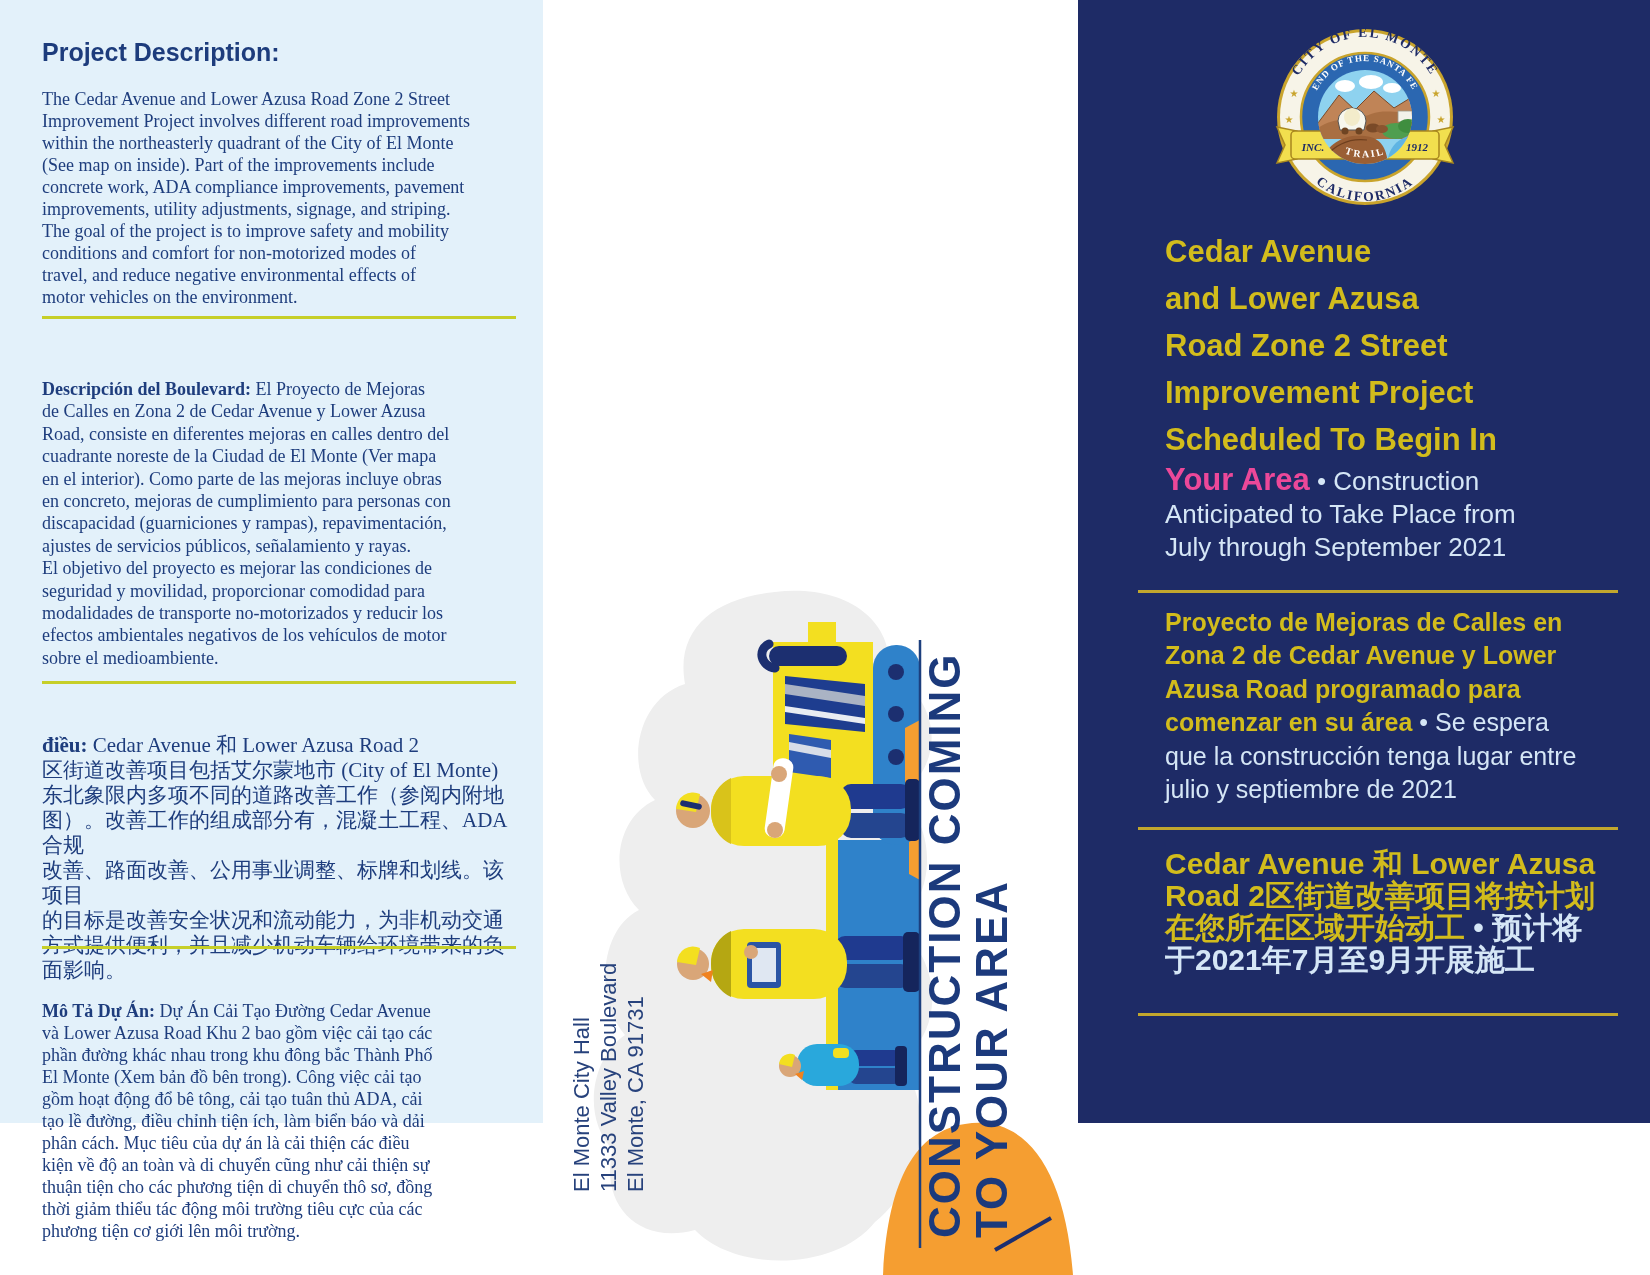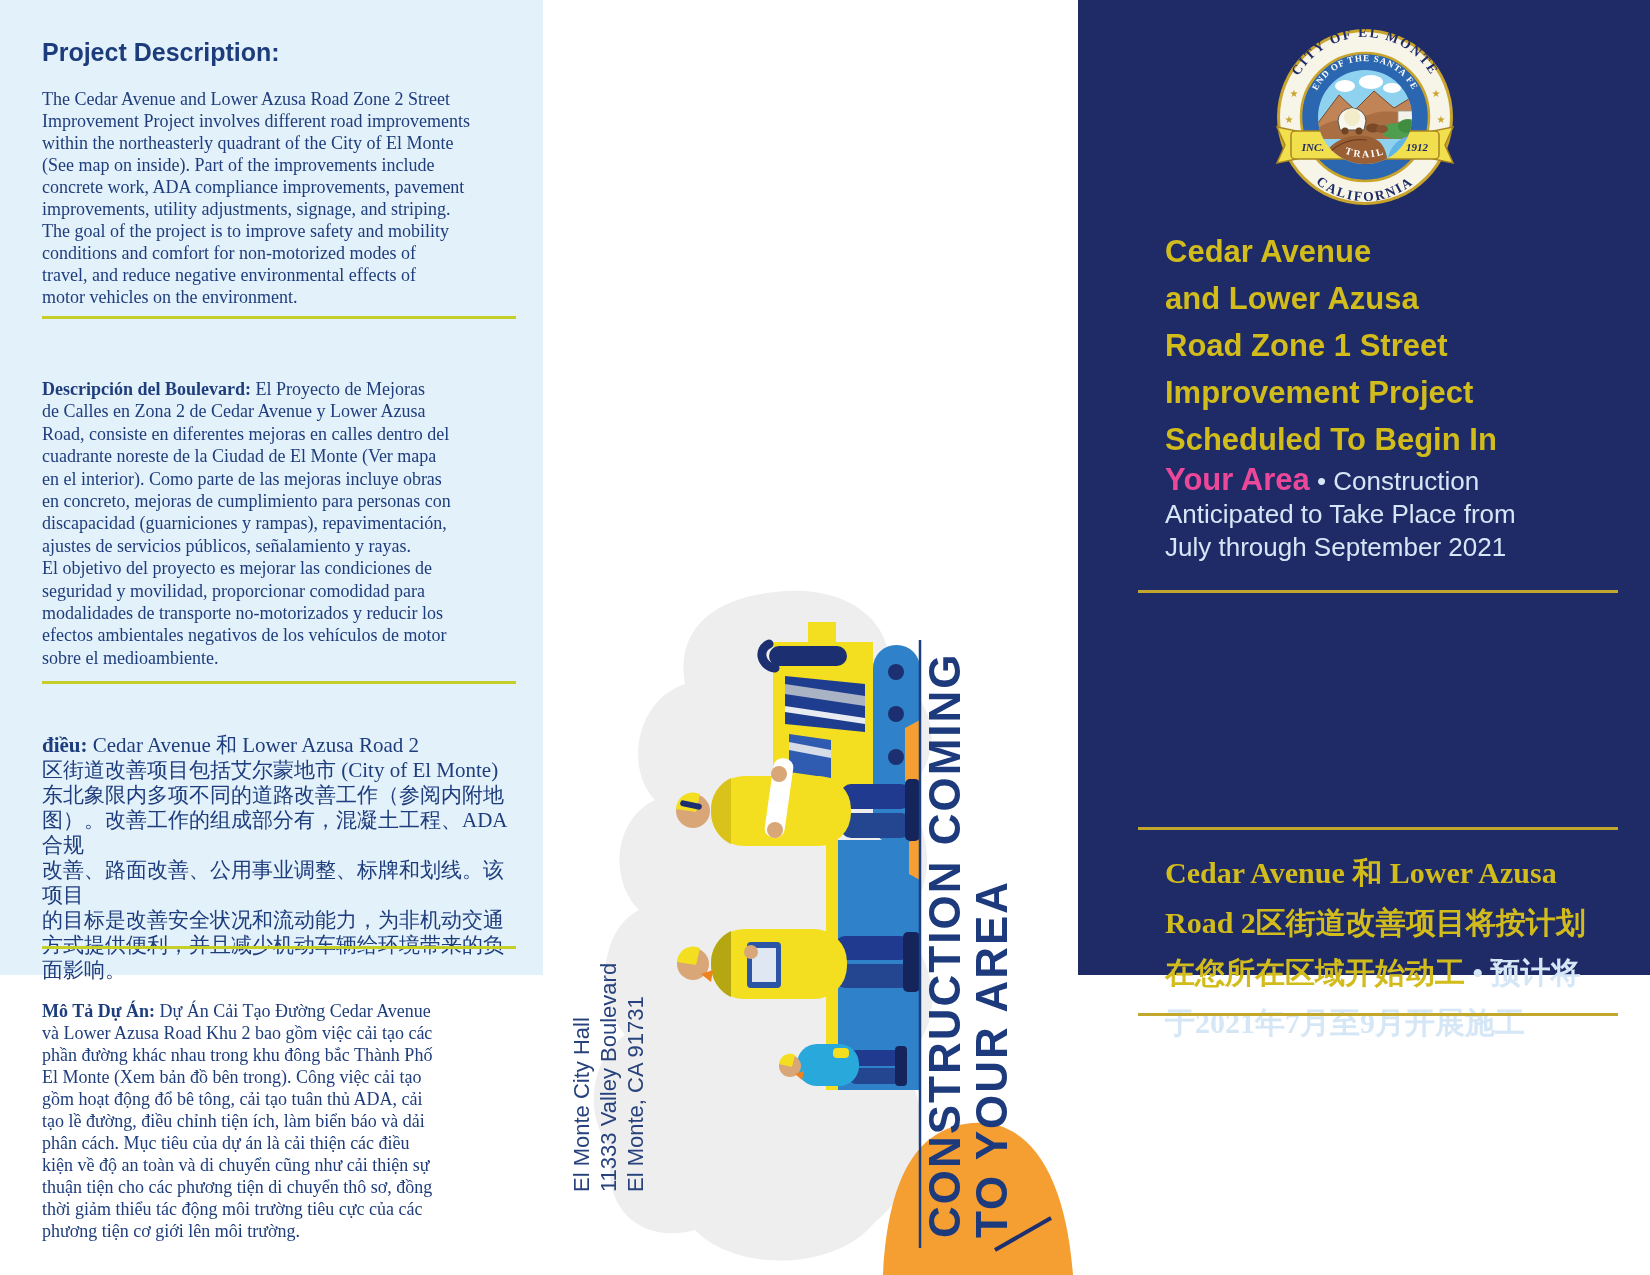--- a/index.html
+++ b/index.html
@@ -1,18 +1,18 @@
 <!DOCTYPE html>
 <html><head>
 <meta charset="utf-8">
 <style>
   html,body{margin:0;padding:0;background:#ffffff;}
   body{width:1650px;height:1275px;position:relative;overflow:hidden;
        font-family:"Liberation Sans","DejaVu Sans",sans-serif;}
-  .panel{position:absolute;top:0;height:975px;}
+  .panel{position:absolute;top:0;height:1123px;}
   
   #left{left:0;width:543px;background:#e3f1fa;color:#1e3d7d;}
   #left .block{position:absolute;left:42px;width:478px;white-space:pre-line;font-family:Liberation Serif, serif;}
   #left h1{position:absolute;left:42px;top:38px;margin:0;font-size:25px;font-weight:bold;color:#1d3c7c;}
   .body-en{top:70px;font-size:18px;line-height:22px;}
   .body-es{top:360px;font-size:18px;line-height:22.4px;}
   .body-zh{top:712px;font-size:21px;line-height:25px;font-family:"DejaVu Sans",sans-serif;}
   .body-vi{top:982px;font-size:18px;line-height:22px;font-family:"DejaVu Sans",sans-serif;}
   .lead{font-weight:bold;}
   .hr-left{position:absolute;left:42px;width:474px;height:3px;background:#c6cf28;}
@@ -24,21 +24,21 @@
           transform-origin:0 0;font-size:44px;line-height:47px;font-weight:bold;
           letter-spacing:2px;color:#1c3a7c;white-space:pre-line;}
   .illus{position:absolute;left:0;top:580px;}
   
   #right{left:1078px;width:572px;background:#1e2b66;}
   #right .rtext{position:absolute;left:87px;width:468px;white-space:pre-line;margin:0;}
   .title1{top:228px;font-size:31px;line-height:47px;font-weight:bold;color:#d2bc1c;}
   .title2{top:463px;font-size:26px;line-height:33px;color:#cfe2f4;}
   .title2 .ybig{font-size:31px;font-weight:bold;color:#ec4899;}
   .ann-es{top:606px;font-size:25px;line-height:33.4px;}
-  .ann-zh{top:848px;font-size:30px;line-height:50px;font-weight:bold;font-family:Liberation Serif, serif;}
+  .ann-zh{top:848px;font-size:30px;line-height:32px;font-weight:bold;font-family:Liberation Sans, sans-serif;}
   .ann-vi{top:1034px;font-size:26px;line-height:32.4px;font-family:"DejaVu Sans",sans-serif;}
   .yel{color:#d2bc1c;font-weight:bold;}
   .wht{color:#d5e6f6;}
   .hr-right{position:absolute;left:60px;width:480px;height:3px;background:#c2a72d;}
   .seal{position:absolute;left:197px;top:27px;}
 </style>
 </head>
 <body>
 
 <div id="left" class="panel">
@@ -239,28 +239,34 @@
     <text x="38" y="124" font-family="Liberation Serif, DejaVu Serif, serif" font-size="11" font-style="italic" font-weight="bold" fill="#1e2b66" text-anchor="middle">INC.</text>
     <text x="142" y="124" font-family="Liberation Serif, DejaVu Serif, serif" font-size="11" font-style="italic" font-weight="bold" fill="#1e2b66" text-anchor="middle">1912</text>
     <text x="19" y="70" font-size="10" fill="#c9a42c" text-anchor="middle">★</text>
     <text x="14" y="96" font-size="10" fill="#c9a42c" text-anchor="middle">★</text>
     <text x="161" y="70" font-size="10" fill="#c9a42c" text-anchor="middle">★</text>
     <text x="166" y="96" font-size="10" fill="#c9a42c" text-anchor="middle">★</text>
   </svg>
 
   <p class="rtext title1">Cedar Avenue
 and Lower Azusa
-Road Zone 1 Street
+Road Zone 2 Street
 Improvement Project
 Scheduled To Begin In</p>
   <p class="rtext title2"><span class="ybig">Your Area</span><span class="wht"> • Construction
 Anticipated to Take Place from
 July through September 2021</span></p>
 
   <div class="hr-right" style="top:590px"></div>
+  <p class="rtext ann-es"><span class="yel">Proyecto de Mejoras de Calles en
+Zona 2 de Cedar Avenue y Lower
+Azusa Road programado para
+comenzar en su área</span><span class="wht">  • Se espera
+que la construcción tenga lugar entre
+julio y septiembre de 2021</span></p>
 
   <div class="hr-right" style="top:827px"></div>
   <p class="rtext ann-zh"><span class="yel">Cedar Avenue 和 Lower Azusa
 Road 2区街道改善项目将按计划
 在您所在区域开始动工</span><span class="wht"> • 预计将
 于2021年7月至9月开展施工</span></p>
 
   <div class="hr-right" style="top:1013px"></div>
 </div>
 

